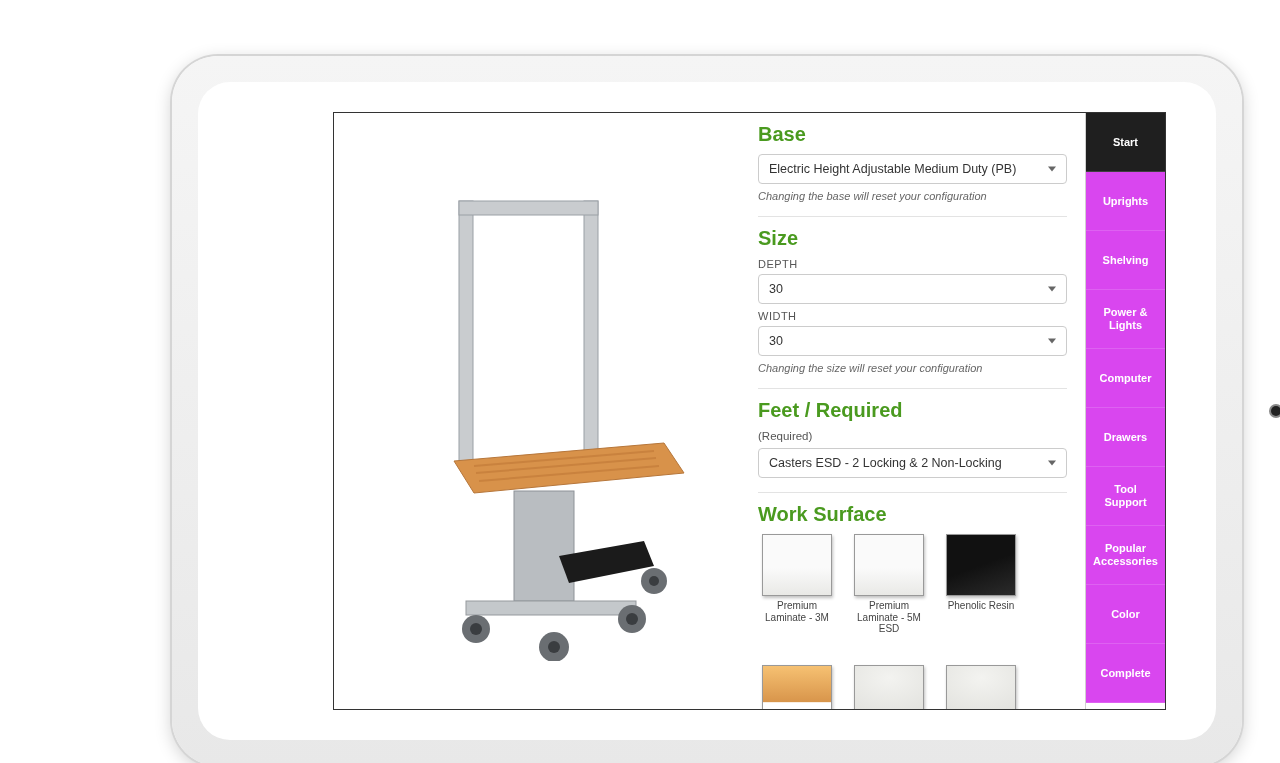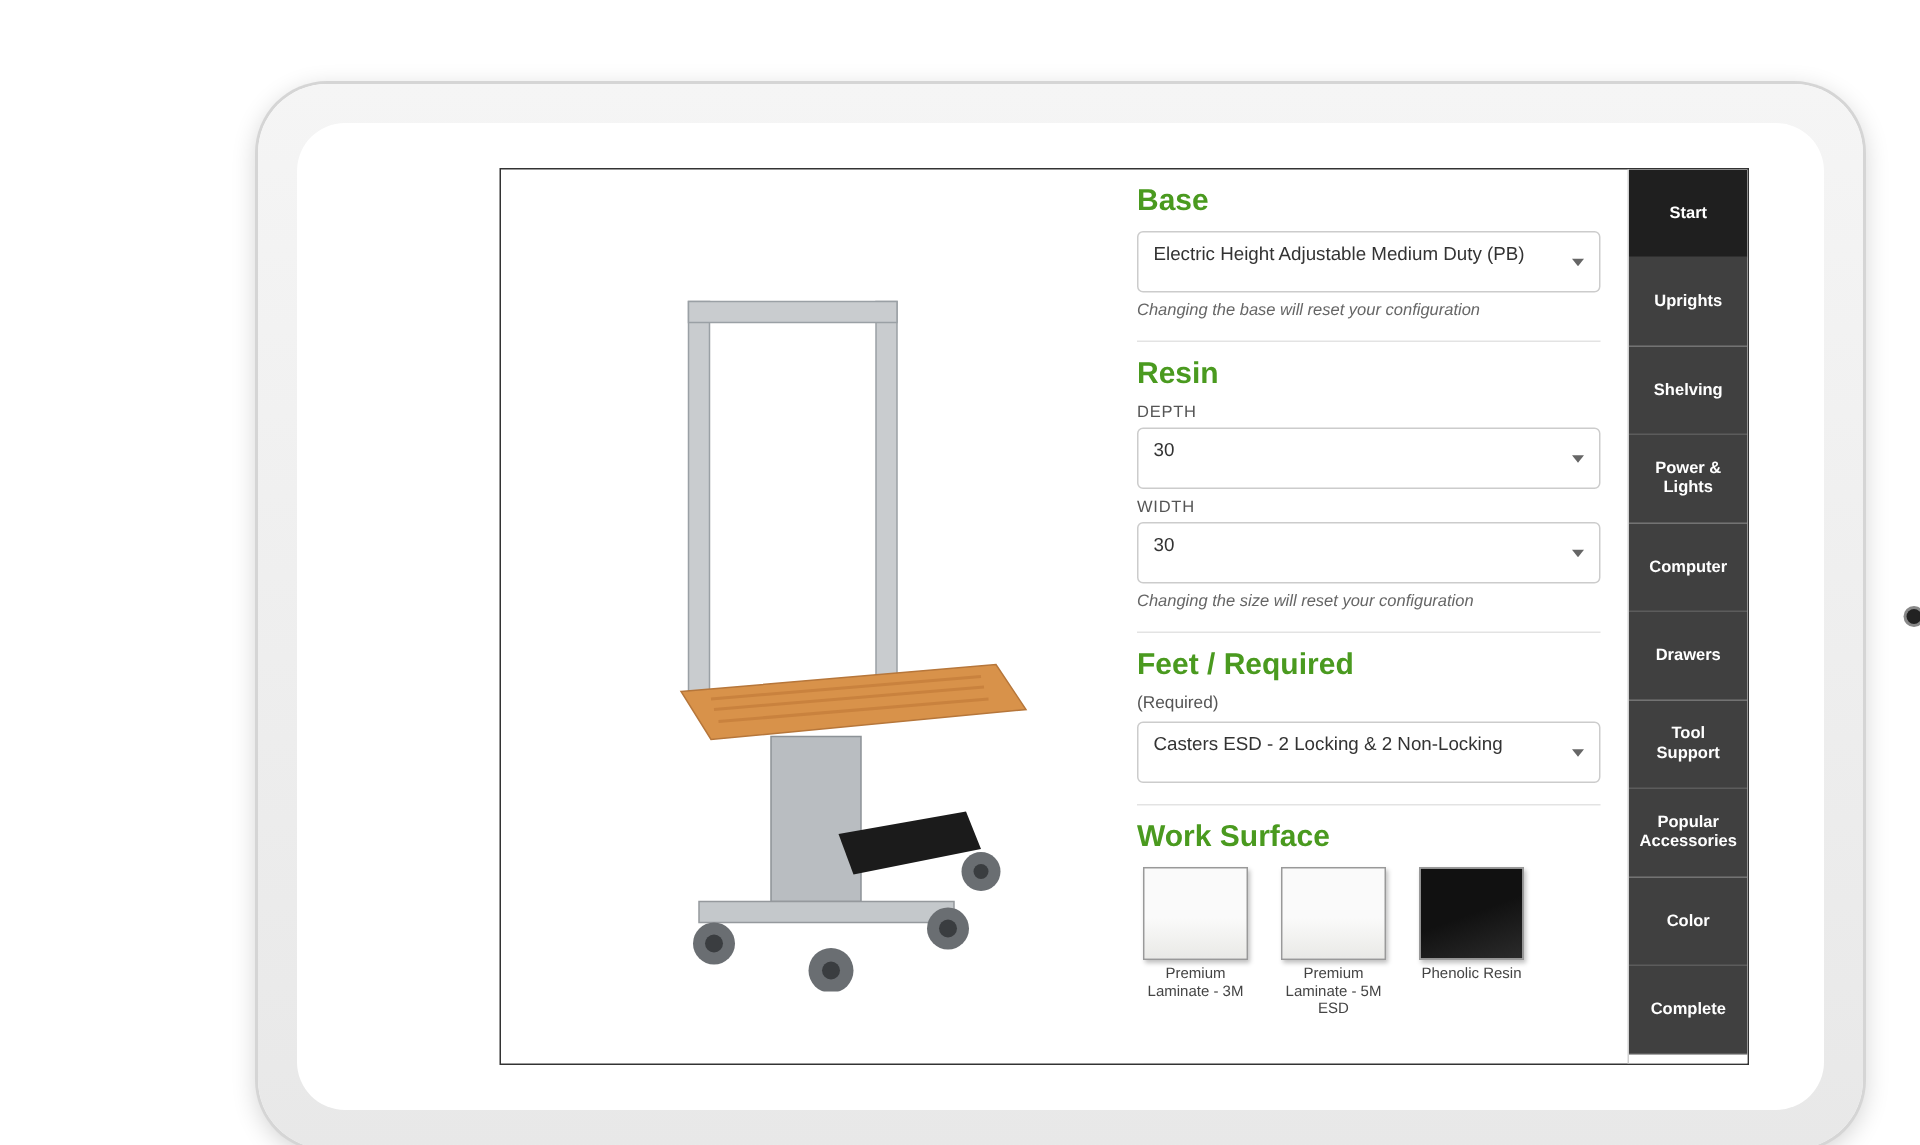--- a/index.html
+++ b/index.html
@@ -91,21 +91,21 @@
   .label-small{
     font-size:11px;
     letter-spacing:.5px;
     color:#555;
     margin:6px 0 4px;
   }
   .select {
     width:100%;
     border:1px solid #ccc;
     border-radius:4px;
-    padding:7px 28px 18px 10px;
+    padding:7px 28px 7px 10px;
     font-size:12.5px;
     background:#fff;
     position:relative;
     cursor:pointer;
     display:flex;
     align-items:flex-start;
   }
   .select::after{
     content:"";
     position:absolute;
@@ -167,21 +167,21 @@
   }
   .step{
     flex:0 0 59px;
     display:flex;
     align-items:center;
     justify-content:center;
     text-align:center;
     font-size:11px;
     font-weight:600;
     color:#fff;
-    background:#404040;
+    background:#d946ef;
     border-bottom:1px solid rgba(255,255,255,.15);
     padding:4px 6px;
     line-height:1.15;
     cursor:pointer;
   }
   .step.active{ background:#1f1f1f;}
 </style>
 </head>
 <body>
 
@@ -225,21 +225,21 @@
 
         <div class="section">
           <div class="section-title">Base</div>
           <div class="select">
             <span>Electric Height Adjustable Medium Duty (PB)</span>
           </div>
           <div class="hint">Changing the base will reset your configuration</div>
         </div>
 
         <div class="section">
-          <div class="section-title">Resin</div>
+          <div class="section-title">Size</div>
           <div class="label-small">DEPTH</div>
           <div class="select">
             <span>30</span>
           </div>
           <div class="label-small">WIDTH</div>
           <div class="select">
             <span>30</span>
           </div>
           <div class="hint">Changing the size will reset your configuration</div>
         </div>

